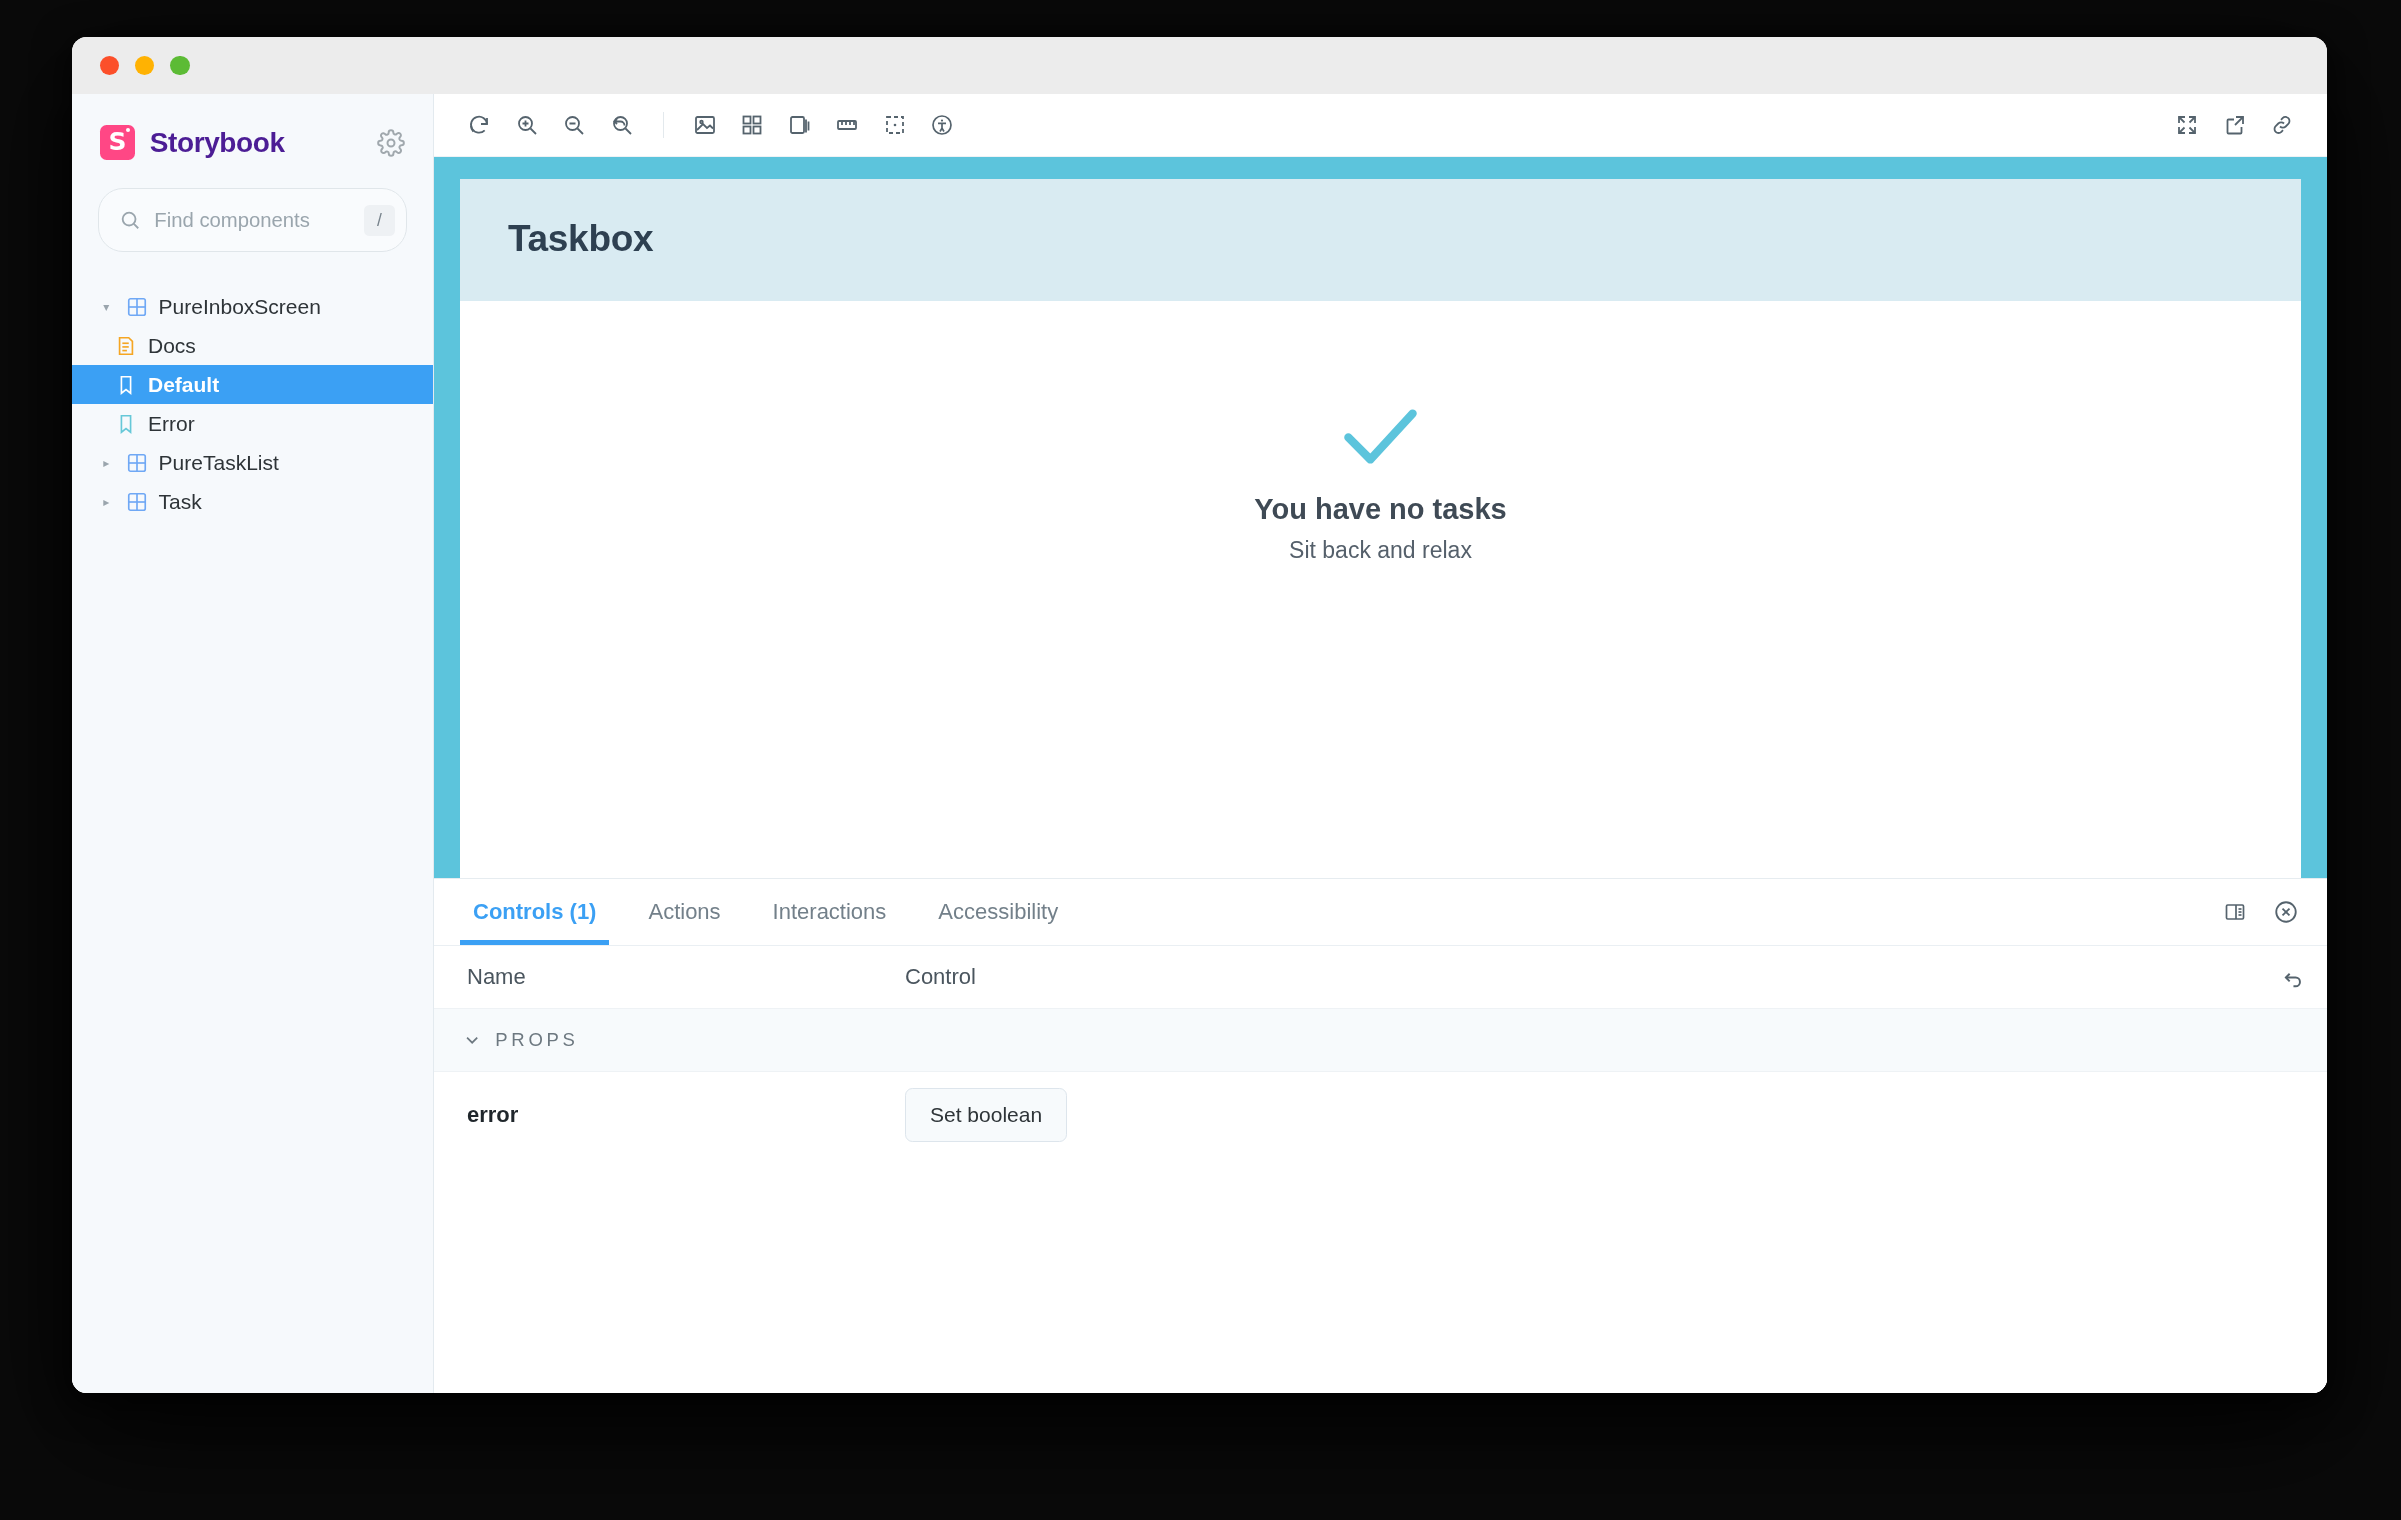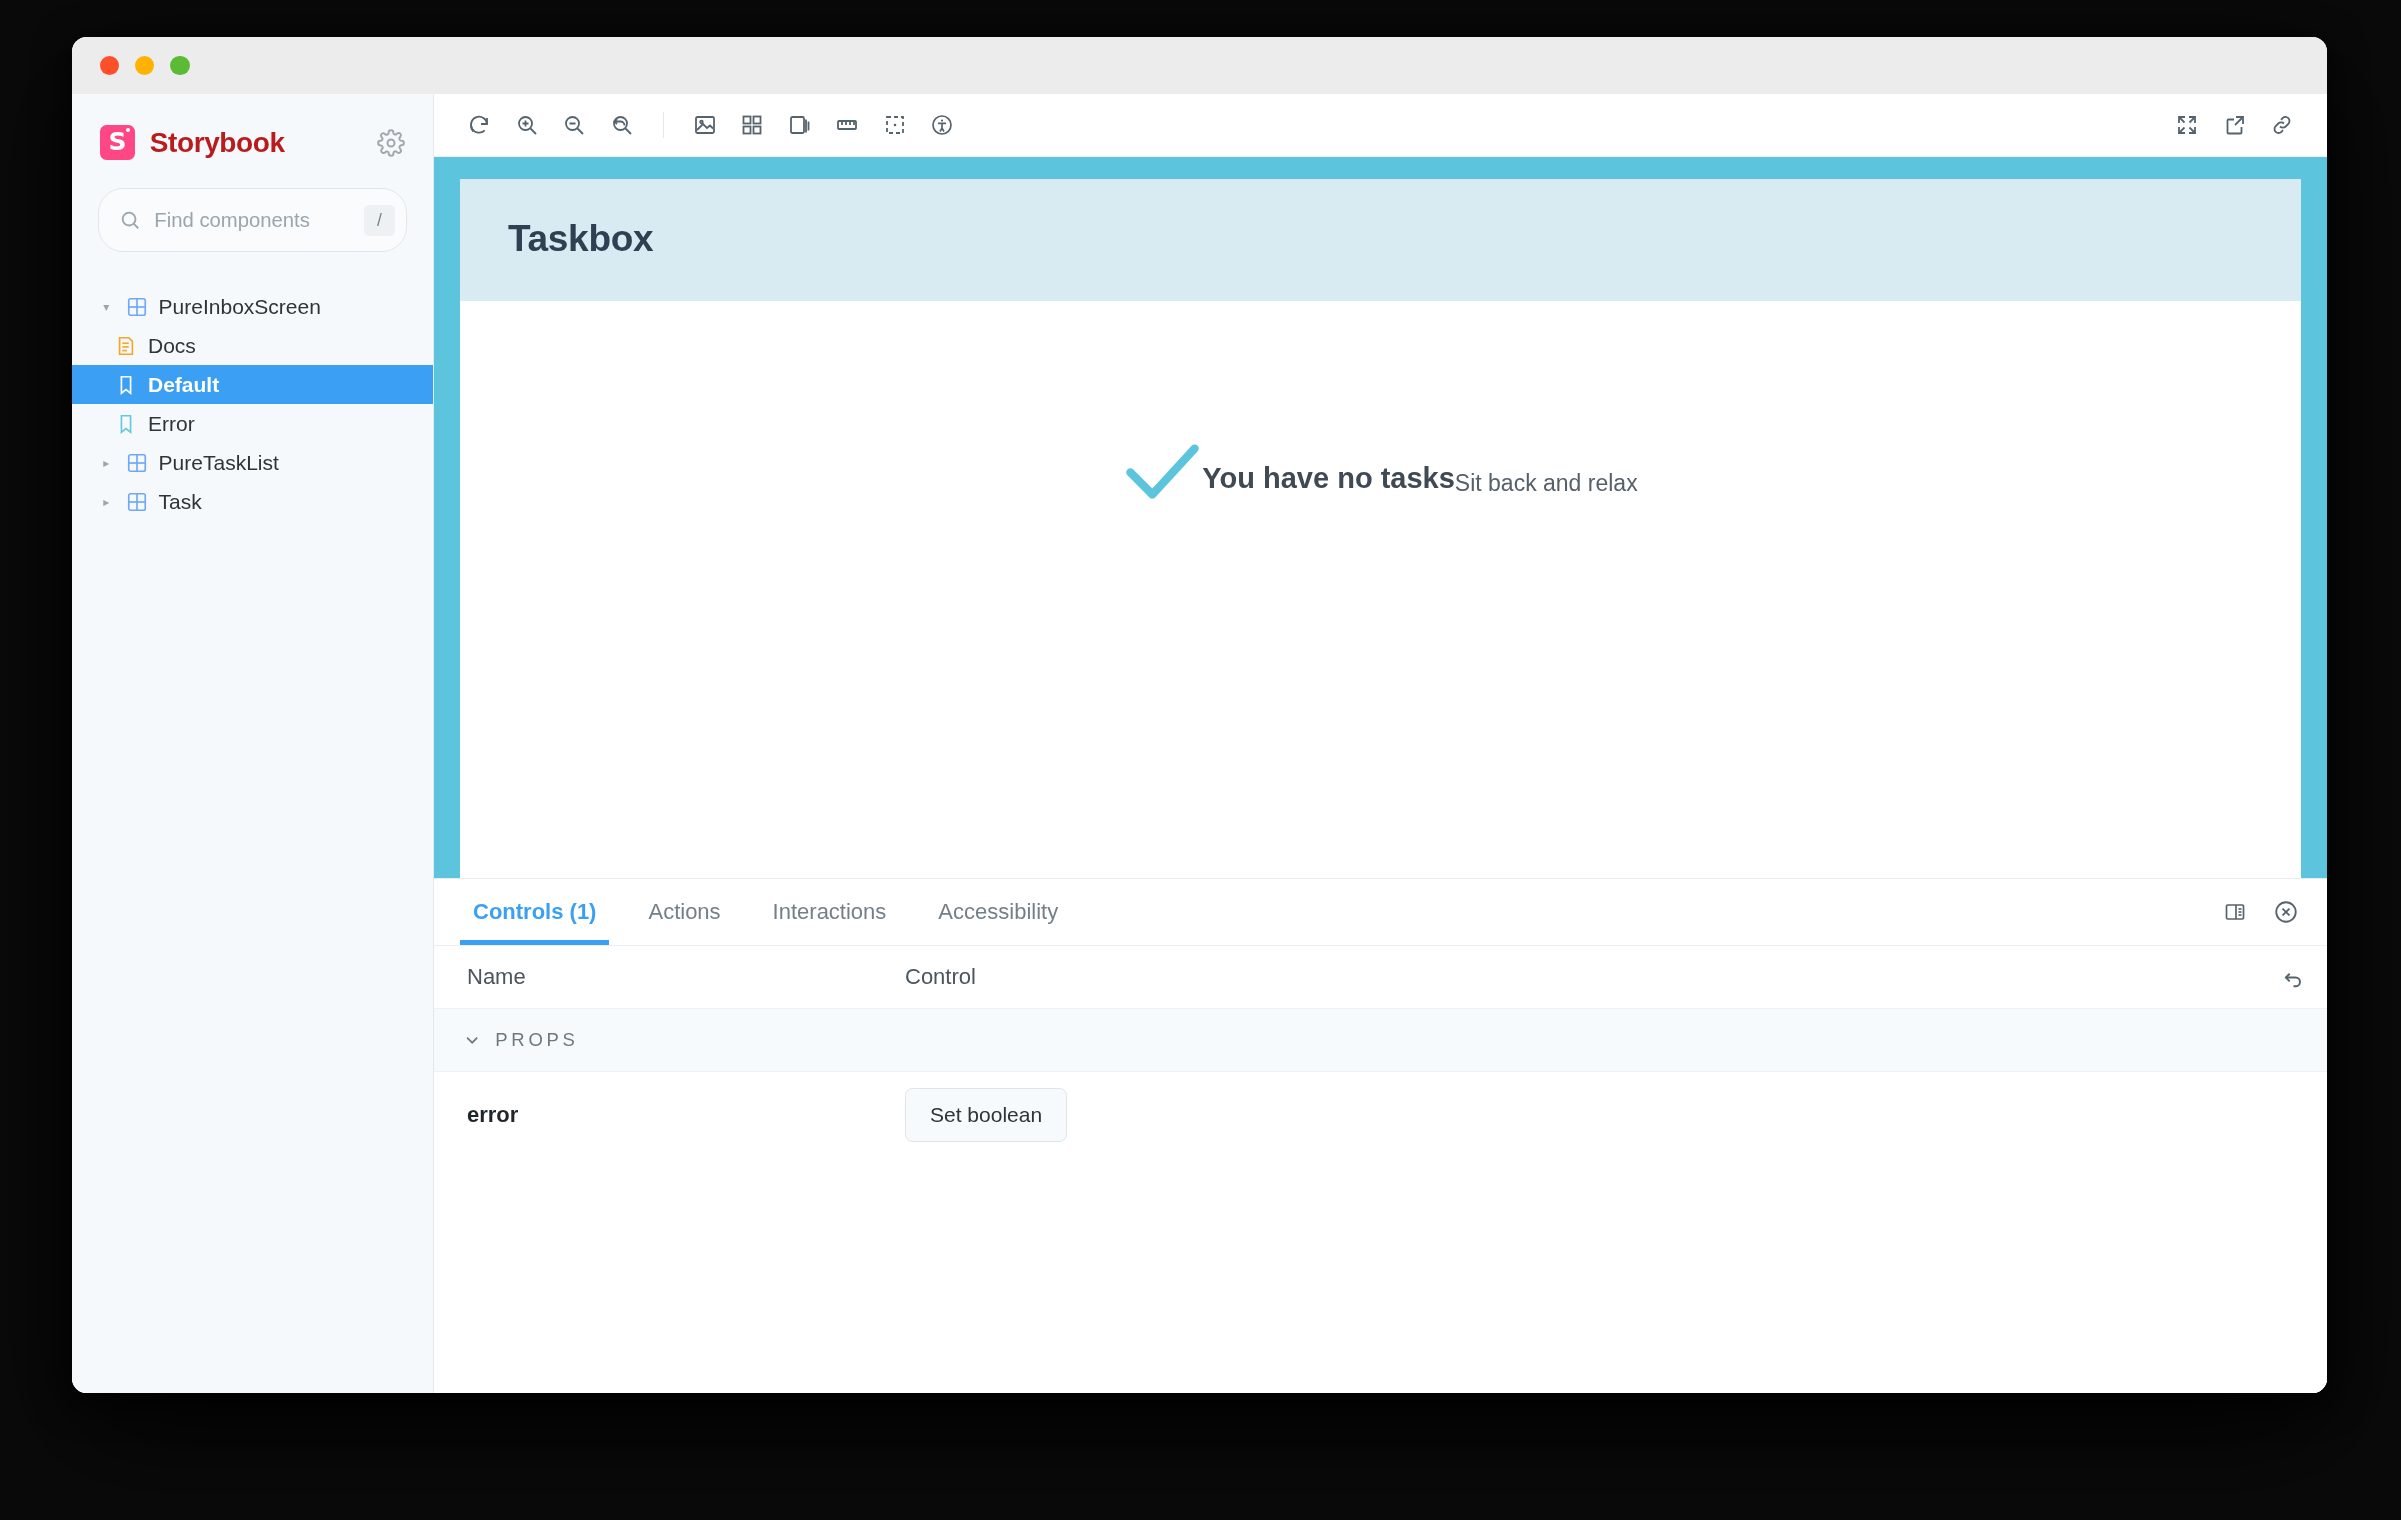--- a/index.html
+++ b/index.html
@@ -61,21 +61,21 @@
   .logo-mark span {
     color: #fff; font-weight: bold; font-size: 25px;
     font-family: "DejaVu Sans", sans-serif; line-height: 1;
     margin-top: -1.8px;
   }
   .logo-mark:after {
     content: ""; position: absolute; right: 4.6px; top: 2.8px;
     width: 4.6px; height: 4.6px; border-radius: 50%; background: #ffffff;
   }
   .brand-name {
-    font-size: 28px; font-weight: bold; color: #b91c1c;
+    font-size: 28px; font-weight: bold; color: #4c1d95;
     letter-spacing: -0.4px;
   }
   .gear { opacity: 0.55; cursor: pointer; }
 
   .search-wrap { padding: 28px 26px 0 26px; }
   .search-box {
     height: 64px; border: 0.9px solid #e0e6ea; border-radius: 25px;
     background: #f9fbfd; display: flex; align-items: center;
     padding: 0 11px 0 20.3px; gap: 13px;
   }
@@ -141,21 +141,21 @@
   .tb-band {
     background: #d9ebf2;
     padding: 39px 0 41px 48px;
     flex: 0 0 auto;
   }
   .tb-title {
     font-size: 37px; font-weight: bold; color: #2e4051;
     letter-spacing: -0.3px;
   }
   .empty {
-    flex: 1; display: flex; flex-direction: row;
+    flex: 1; display: flex; flex-direction: column;
     align-items: center; justify-content: center;
     background: #ffffff;
     padding-bottom: 212px;
   }
   .check { margin-bottom: 24px; }
   .empty-title {
     font-size: 29px; font-weight: bold; color: #3f4a55; margin-bottom: 11px;
   }
   .empty-sub { font-size: 23px; color: #55606b; }
 

